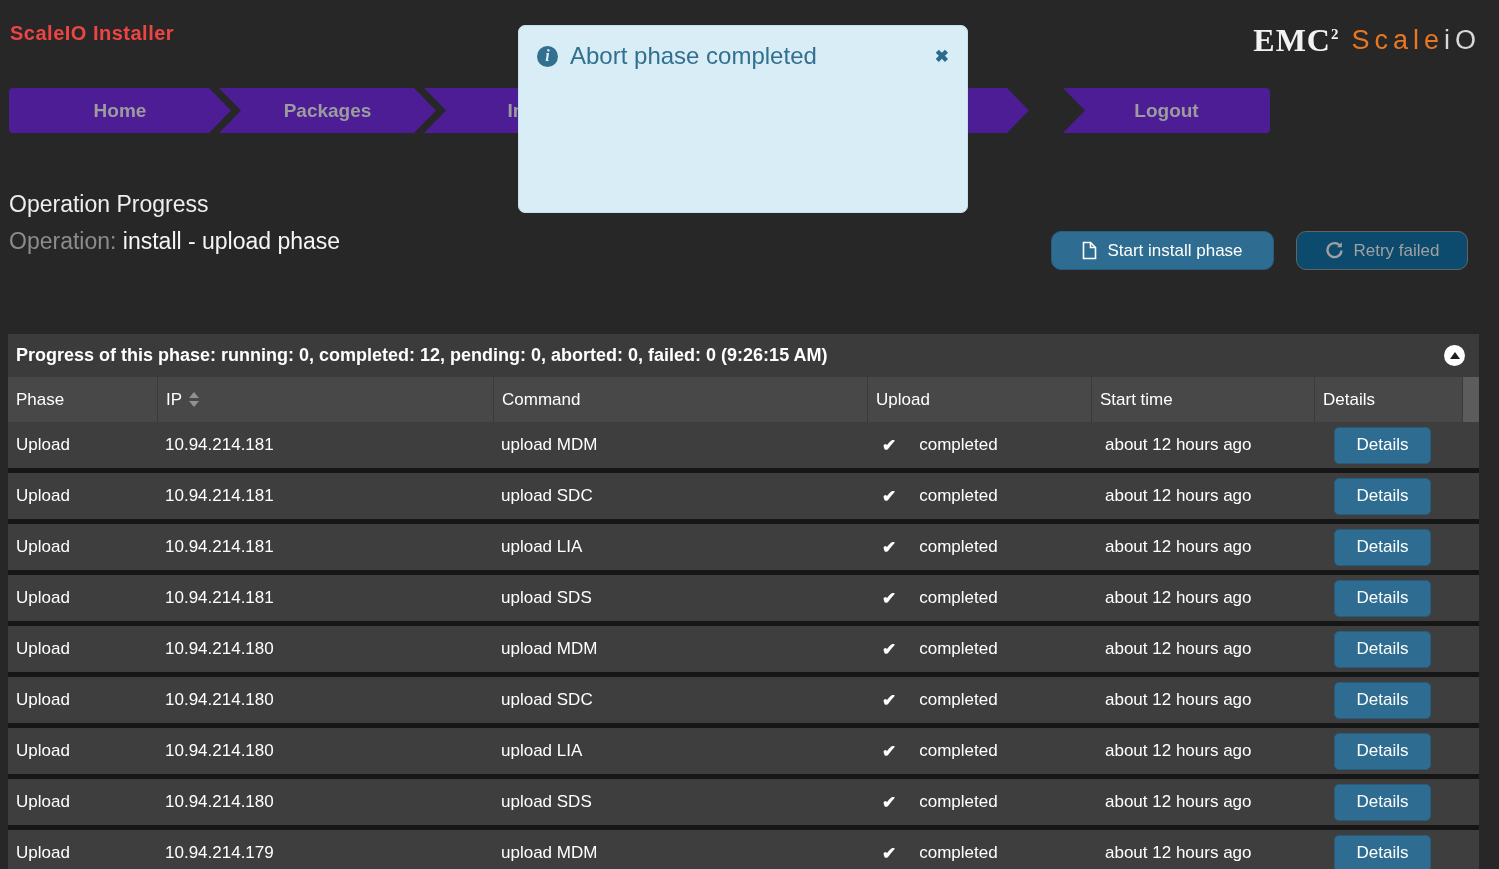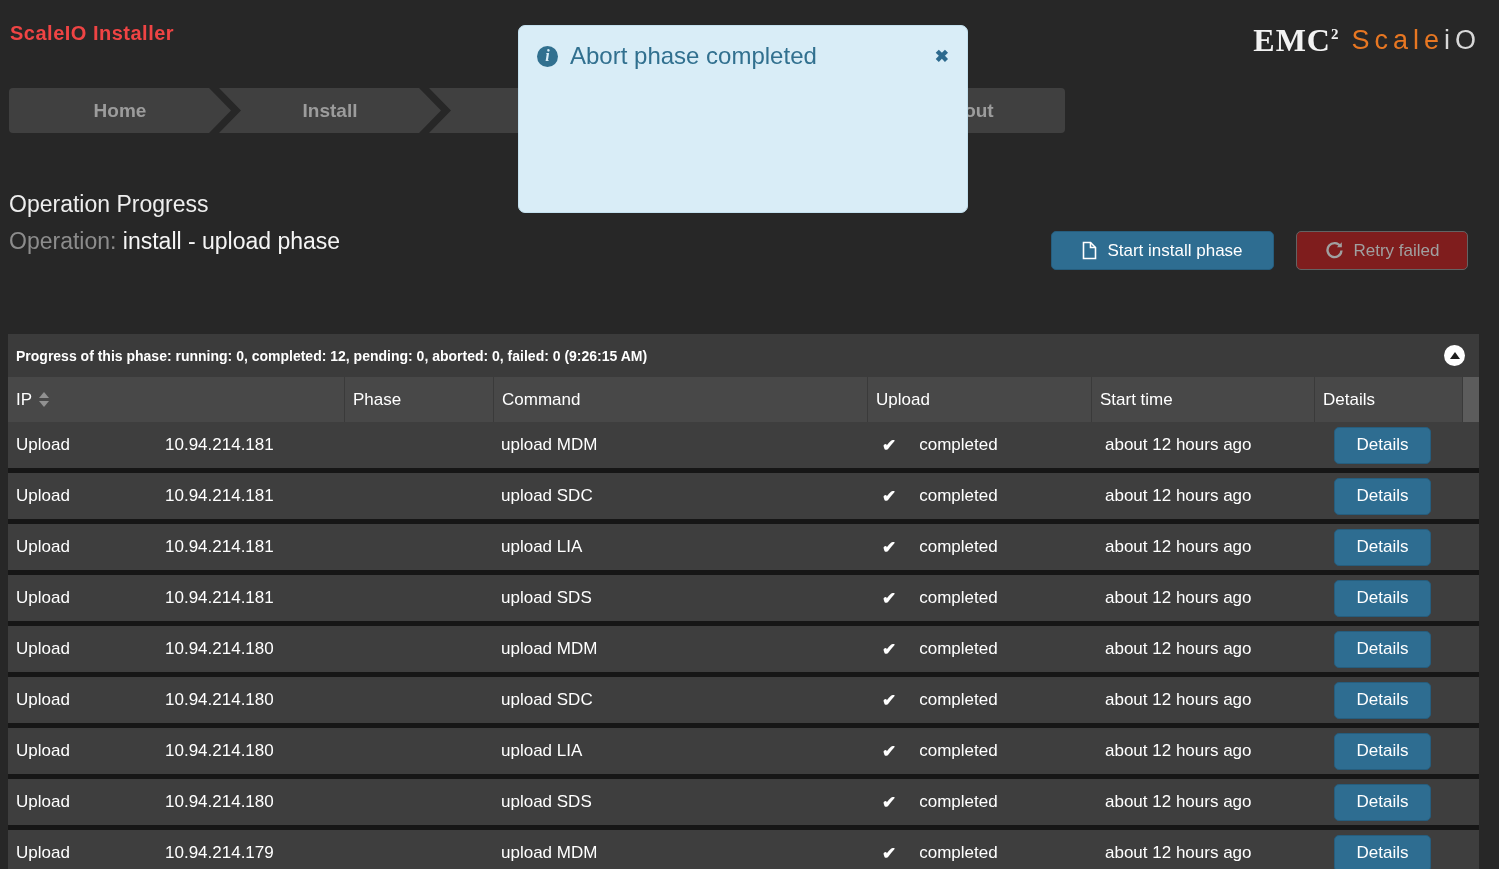--- a/index.html
+++ b/index.html
@@ -11,21 +11,21 @@
   .app-title { position:absolute; left:10px; top:22px; color:#ef4444; font-size:20px; font-weight:700; letter-spacing:.5px; }
   .logo { position:absolute; right:18px; top:22px; display:flex; align-items:flex-start; }
   .logo .emc { color:#f2f2f2; font-family:"Liberation Serif", serif; font-weight:700; font-size:32px; letter-spacing:1px; }
   .logo .emc sup { font-size:15px; vertical-align:super; }
   .logo .brand { margin-left:12px; font-size:27px; letter-spacing:5px; font-weight:400; margin-top:3px; }
   .logo .brand .o1 { color:#e87722; }
   .logo .brand .o2 { color:#d8d8d8; }
 
   
   .nav { position:absolute; left:9px; top:88px; height:45px; display:flex; }
-  .tab { height:45px; background:#404040; color:#9c9c9c; font-size:19px; font-weight:700;
+  .tab { height:45px; background:#4c1d95; color:#9c9c9c; font-size:19px; font-weight:700;
          display:flex; align-items:center; justify-content:center; cursor:pointer; }
   .tab.mid   { clip-path:polygon(0 0, calc(100% - 22px) 0, 100% 50%, calc(100% - 22px) 100%, 0 100%, 22px 50%); margin-left:-12px; }
   .tab.first { clip-path:polygon(0 0, calc(100% - 22px) 0, 100% 50%, calc(100% - 22px) 100%, 0 100%); border-radius:4px 0 0 4px; }
   .tab.last  { clip-path:polygon(0 0, 100% 0, 100% 100%, 0 100%, 22px 50%); margin-left:-12px; border-radius:0 4px 4px 0; }
   .tab.gap-before { margin-left:34px; }
 
   
   .popup { position:absolute; left:518px; top:25px; width:450px; height:188px; background:#d9edf7;
            border:1px solid #c3e0ee; border-radius:7px; z-index:50; color:#31708f; padding:16px 18px; }
   .popup-head { display:flex; align-items:center; }
@@ -38,34 +38,34 @@
   .popup-body .p2 { margin-top:22px; }
 
   
   .op-heading { position:absolute; left:9px; top:191px; color:#eeeeee; font-size:23px; }
   .op-sub { position:absolute; left:9px; top:228px; font-size:23px; }
   .op-sub .muted { color:#8c8c8c; }
   .op-sub .val { color:#f5f5f5; }
 
   
   .toolbar { position:absolute; top:231px; right:31px; display:flex; }
-  .btn { height:39px; border-radius:5px; display:flex; align-items:center; justify-content:center;
+  .btn { height:39px; border-radius:10px; display:flex; align-items:center; justify-content:center;
          font-size:17px; cursor:pointer; padding:0 18px; }
   .btn-blue { background:#2e6d91; border:1px solid #265d7d; color:#ffffff; }
   .btn-start { width:223px; margin-right:22px; }
   .btn-abort { width:136px; margin-right:24px; }
-  .btn-disabled { background:#7f1d1d; border:1px solid #636363; color:#a0a0a0; width:172px; cursor:default; }
+  .btn-disabled { background:#0c4a6e; border:1px solid #636363; color:#a0a0a0; width:172px; cursor:default; }
   .btn .ic { margin-right:10px; display:flex; align-items:center; }
   .stop-square { width:15px; height:15px; background:#ffffff; display:inline-block; margin-right:12px; }
   .caret-down { width:0; height:0; border-left:5px solid transparent; border-right:5px solid transparent;
                 border-top:6px solid #ffffff; display:inline-block; margin-left:9px; }
 
   
   .table { position:absolute; left:8px; top:334px; width:1471px; height:535px; overflow:hidden; }
-  .progress-bar { height:43px; background:#3b3b3b; color:#ffffff; font-size:14px; font-weight:700;
+  .progress-bar { height:43px; background:#3b3b3b; color:#ffffff; font-size:18px; font-weight:700;
                   display:flex; align-items:center; padding:0 14px 0 8px; position:relative; }
   .collapse-icon { position:absolute; right:14px; top:11px; width:21px; height:21px; border-radius:50%;
                    background:#ffffff; display:flex; align-items:center; justify-content:center; cursor:pointer; }
   .collapse-icon .tri { width:0; height:0; border-left:5px solid transparent; border-right:5px solid transparent;
                         border-bottom:7px solid #1d1d1d; margin-top:-1px; }
 
   .thead { height:45px; background:#484848; display:flex; color:#ffffff; font-size:17px; }
   .th { display:flex; align-items:center; padding-left:8px; border-left:1px solid #3a3a3a; }
   .th:first-child { border-left:none; }
   .col-phase { width:149px; }
@@ -103,20 +103,23 @@
   <div class="app-title">ScaleIO Installer</div>
   <div class="logo">
     <span class="emc"><span>EMC</span><sup>2</sup></span>
     <span class="brand"><span class="o1">Scale</span><span class="o2">iO</span></span>
   </div>
 
   <div class="nav">
     <div class="tab first" style="width:222px">
         <span>Home</span>
       </div>
+    <div class="tab mid" style="width:217px">
+        <span>Packages</span>
+      </div>
     <div class="tab mid" style="width:222px">
         <span>Install</span>
       </div>
     <div class="tab mid" style="width:395px">
         <span>Monitor operation</span>
       </div>
     <div class="tab last gap-before" style="width:207px">
         <span>Logout</span>
       </div>
   </div>
@@ -157,30 +160,30 @@
   </div>
 
   <div class="table">
     <div class="progress-bar">
       <span>Progress of this phase: running: 0, completed: 12, pending: 0, aborted: 0, failed: 0 (9:26:15 AM)</span>
       <span class="collapse-icon">
           <span class="tri"></span>
         </span>
     </div>
     <div class="thead">
+      <div class="th col-phase">
+          <span>Phase</span>
+        </div>
       <div class="th col-ip">
           <span>IP</span>
         <span class="sort-icon">
             <span class="up"></span>
             <span class="down"></span>
           </span>
       </div>
-      <div class="th col-phase">
-          <span>Phase</span>
-        </div>
       <div class="th col-command">
           <span>Command</span>
         </div>
       <div class="th col-status">
           <span>Upload</span>
         </div>
       <div class="th col-start">
           <span>Start time</span>
         </div>
       <div class="th col-details">

